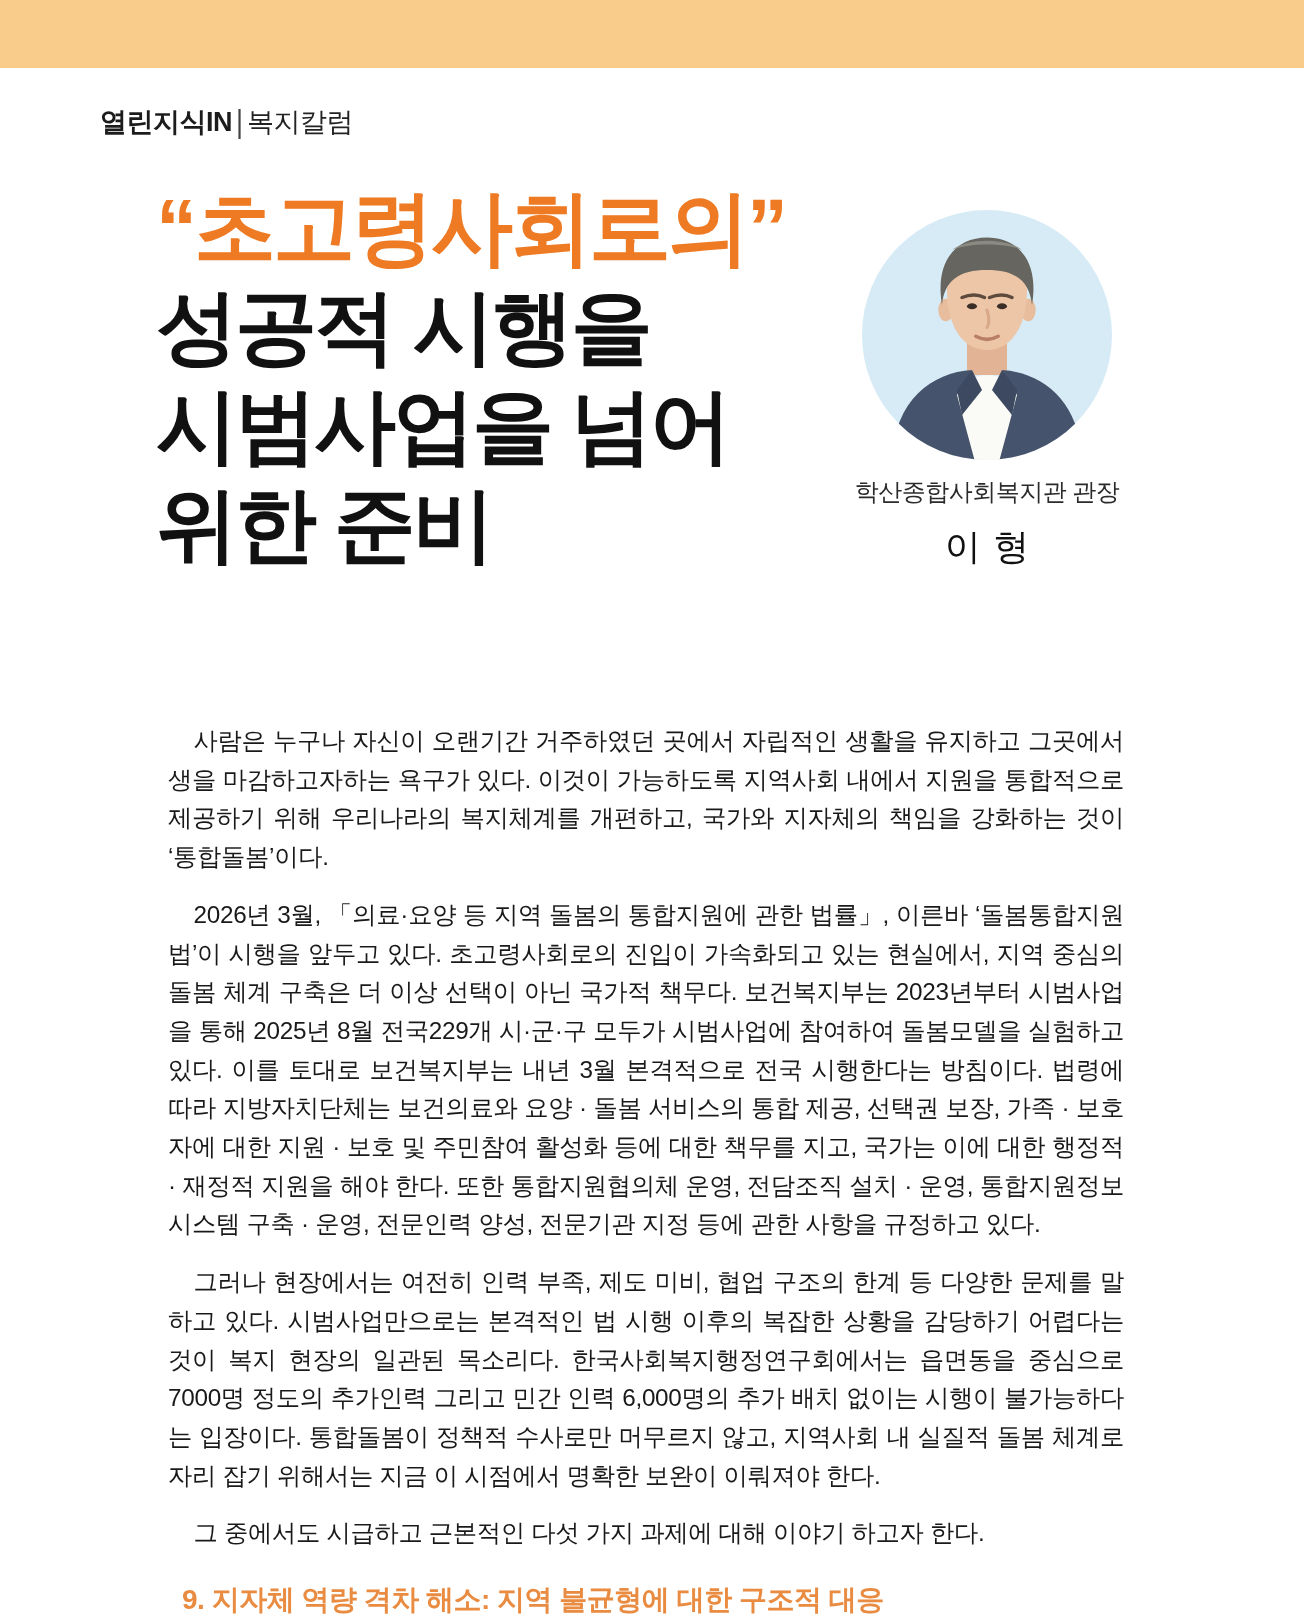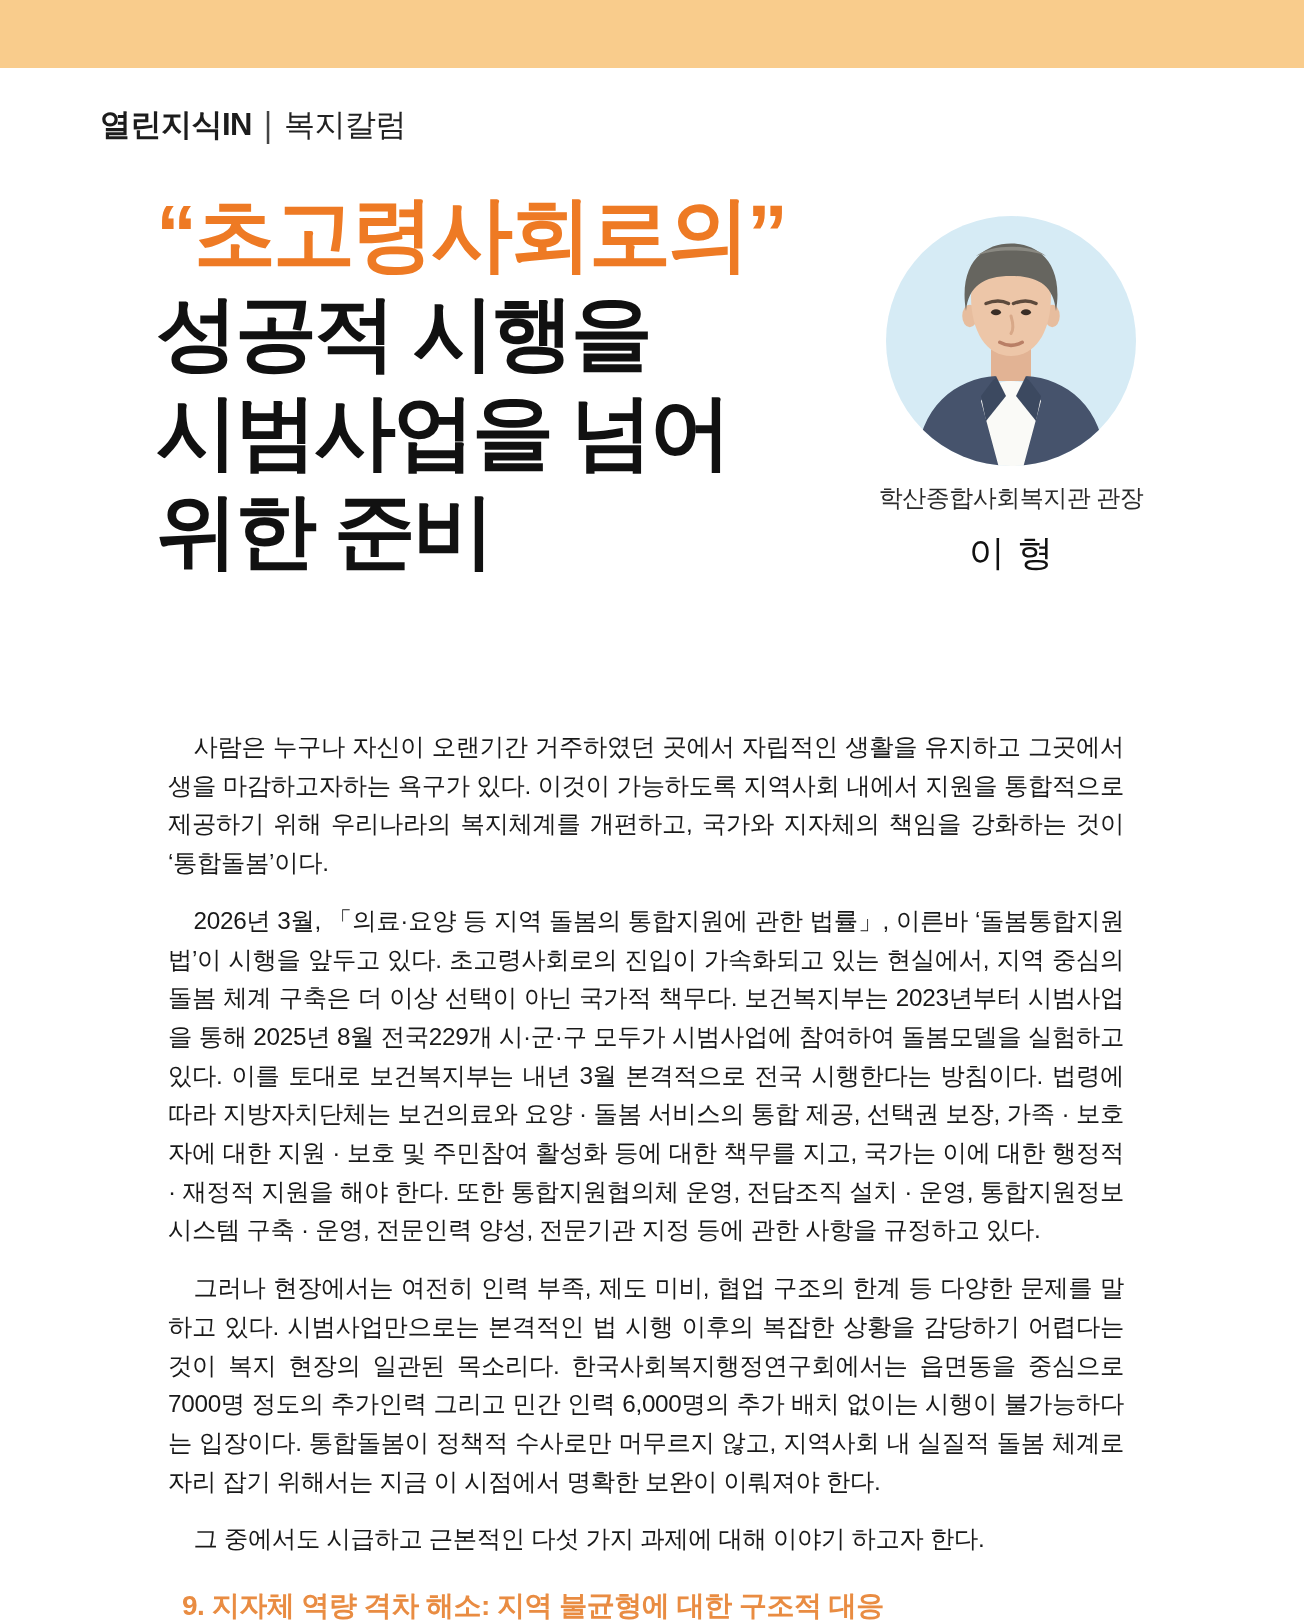--- a/index.html
+++ b/index.html
@@ -10,42 +10,42 @@
     color:#161616;
     overflow:hidden;
     position:relative;
   }
   .topbar{
     height:68px;width:100%;
     background:var(--c-topbar,#F9CC8C);
   }
   .kicker{
     margin:36px 0 0 100px;
-    font-size:31px;
-    display:flex;align-items:center;gap:12px;
+    font-size:27px;
+    display:flex;align-items:center;gap:4px;
     color:#1c1c1c;
   }
   .kicker .k-bold{font-weight:800;letter-spacing:-0.5px;}
   .kicker .k-sep{font-weight:300;color:#444;transform:scaleY(1.15);}
   .kicker .k-light{font-weight:400;color:#222;letter-spacing:-0.5px;}
 
   .hero{position:relative;height:582px;}
   .title-block{
     position:absolute;left:156px;top:38px;
     font-weight:800;
     font-size:82px;
     line-height:99px;
     letter-spacing:-3px;
     color:#111111;
     white-space:nowrap;
   }
   .title-accent{color:var(--c-accent,#EE7A24);}
 
   .author-col{
-    position:absolute;left:861px;top:70px;
+    position:absolute;left:837px;top:70px;
     width:300px;
     display:flex;flex-direction:column;align-items:center;
   }
   .avatar-wrap{width:250px;height:250px;}
   .author-affiliation{
     margin-top:16px;
     font-size:24px;color:#2b2b2b;
     letter-spacing:-0.5px;
   }
   .author-name{

